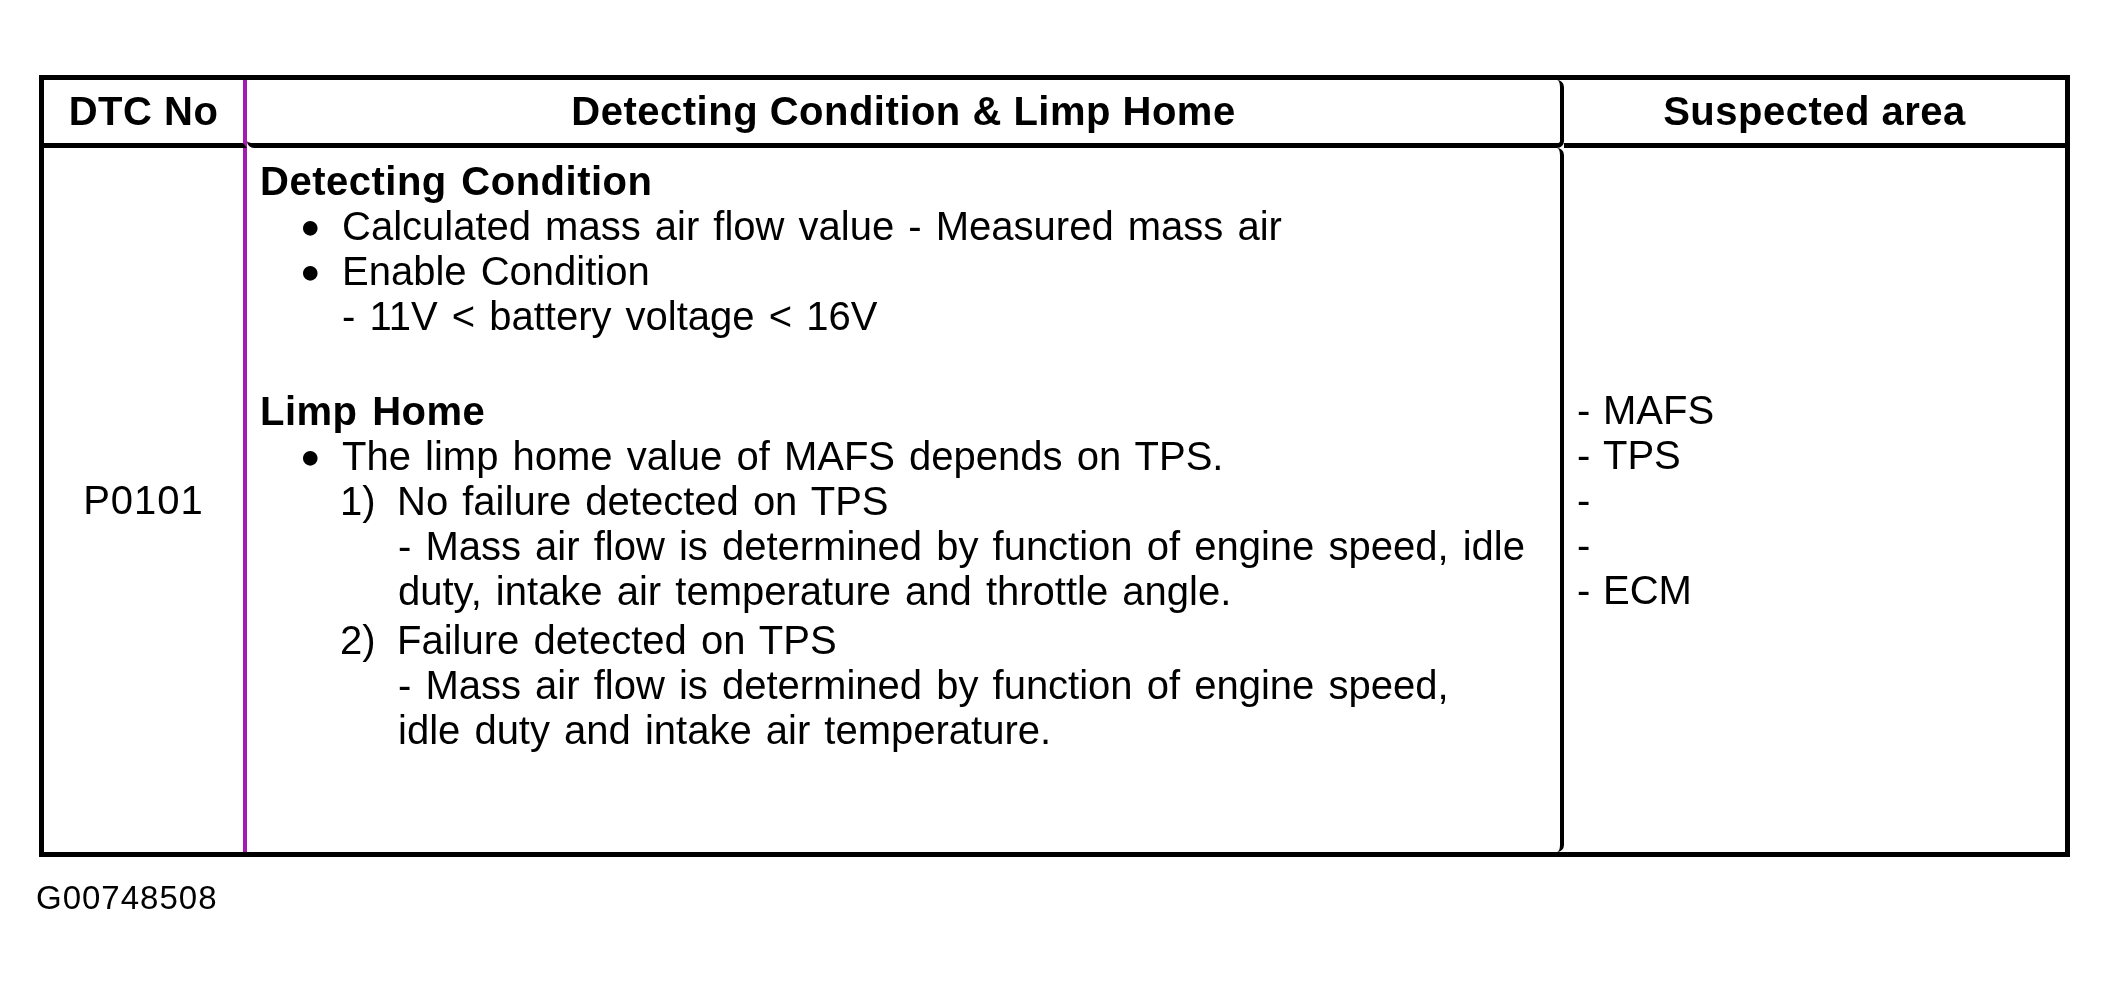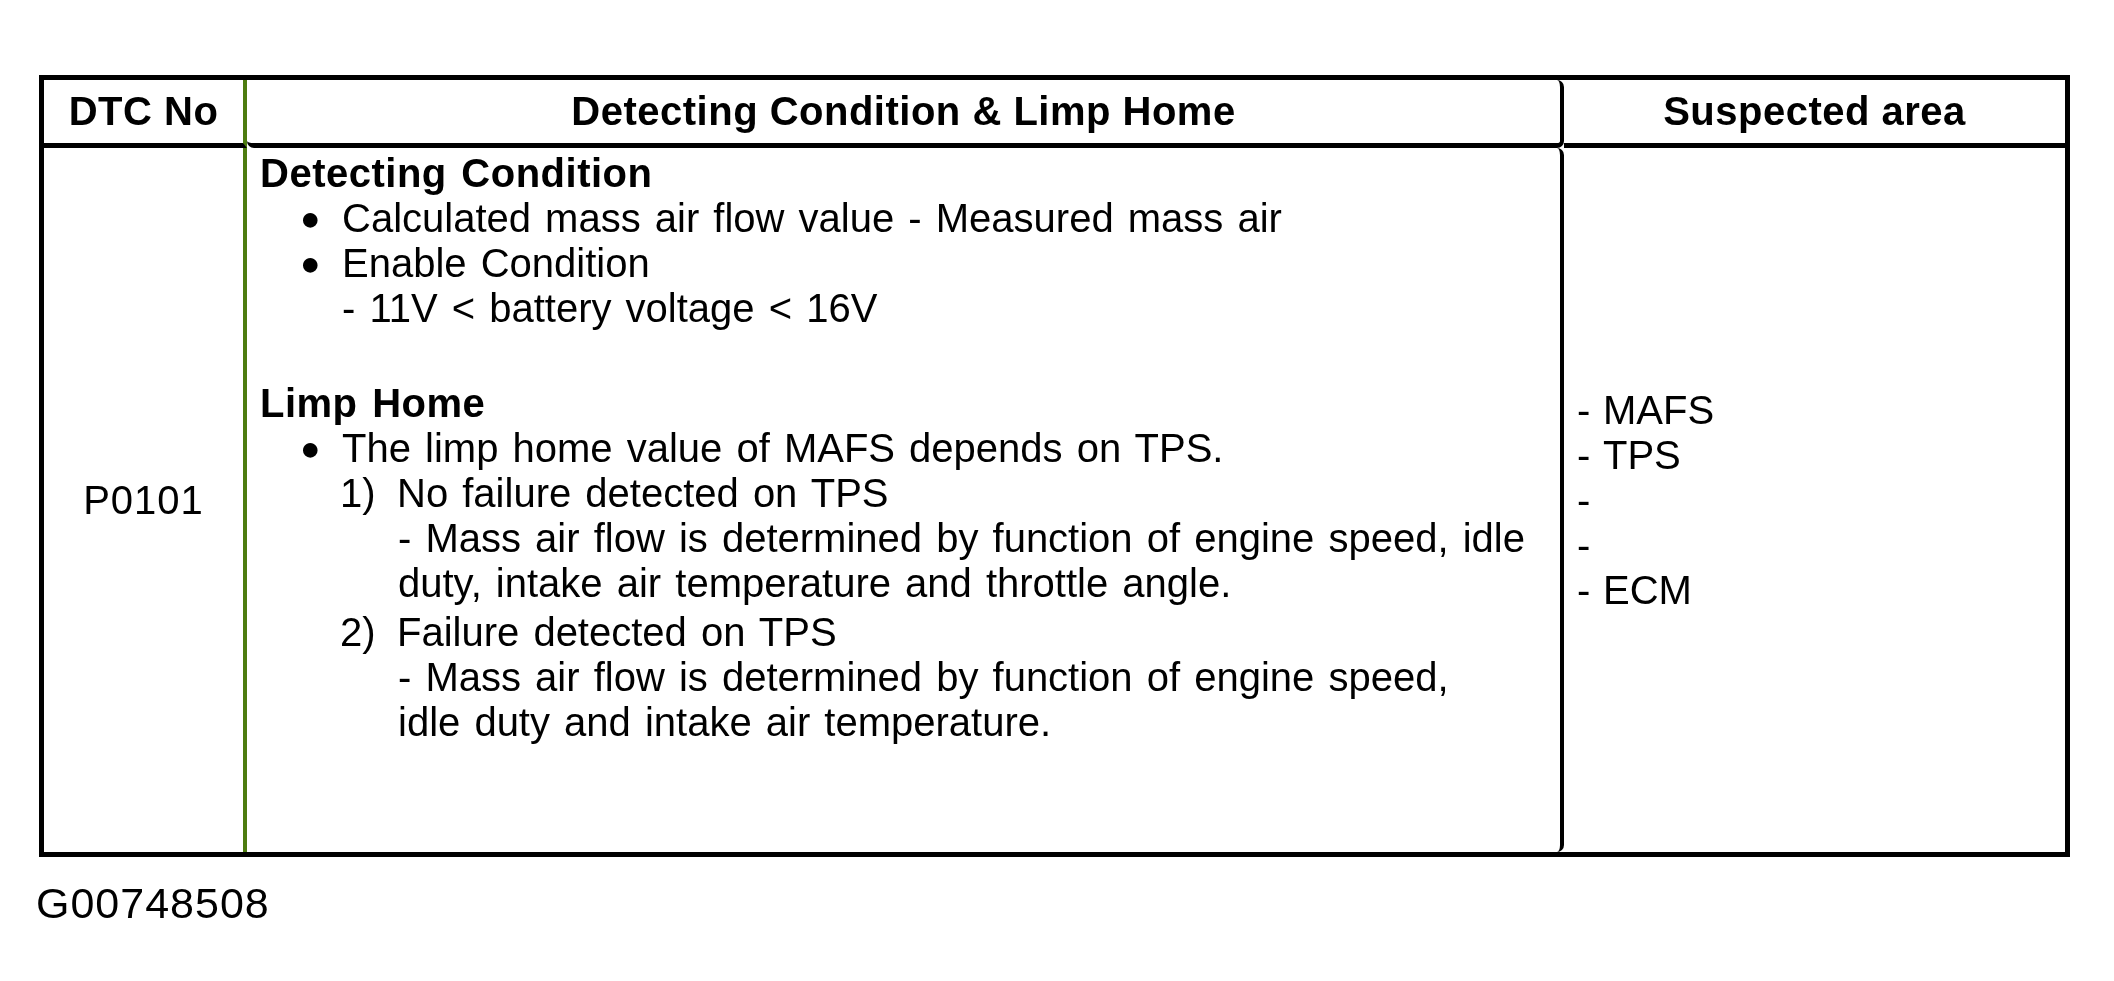--- a/index.html
+++ b/index.html
@@ -18,39 +18,39 @@
     left: 39px; top: 75px;
     width: 2031px; height: 782px;
     border: 5px solid #000;
     display: flex;
     flex-direction: column;
     background: #fff;
   }
   .header-row { display: flex; height: 68px; flex: 0 0 68px; }
   .body-row   { display: flex; flex: 1 1 auto; min-height: 0; }
 
-  .col-dtc  { width: 203px;  flex: 0 0 203px;  border-right: 4px solid #4d7c0f; }
+  .col-dtc  { width: 203px;  flex: 0 0 203px;  border-right: 4px solid #a21caf; }
   .col-main { width: 1317px; flex: 0 0 1317px; border-right: 4px solid #000; border-radius: 7px; }
   .col-susp { flex: 1 1 auto; }
 
   .header-row .cell {
     border-bottom: 5px solid #000;
     display: flex; align-items: center; justify-content: center;
     font-weight: bold; font-size: 40px; letter-spacing: 0.5px;
     white-space: nowrap;
   }
 
   
   .dtc-cell {
     display: flex; align-items: center; justify-content: center;
     font-size: 40px; letter-spacing: 1px;
   }
 
   .main-cell {
-    padding-top: 3px;
+    padding-top: 11px;
     font-size: 40px;
     line-height: 45px;
     word-spacing: 3px;
     white-space: nowrap;
   }
   .sec-heading { font-weight: bold; padding-left: 13px; letter-spacing: 0.5px; }
   .sec-heading.limp { margin-top: 50px; }
 
   .bullet-row { display: flex; padding-left: 53px; }
   .b-marker { width: 42px; flex: 0 0 42px; font-size: 34px; line-height: 45px; }
@@ -67,21 +67,21 @@
     font-size: 40px; line-height: 45px;
     word-spacing: 2px;
   }
   .susp-item { display: flex; }
   .susp-marker { width: 26px; flex: 0 0 26px; }
 
   
   .figure-id {
     position: absolute;
     left: 36px; top: 879px;
-    font-size: 43px;
+    font-size: 33px;
     letter-spacing: 1px;
   }
 </style>
 </head>
 <body>
 
 <div class="page">
 
   <div class="doc-table">
 

